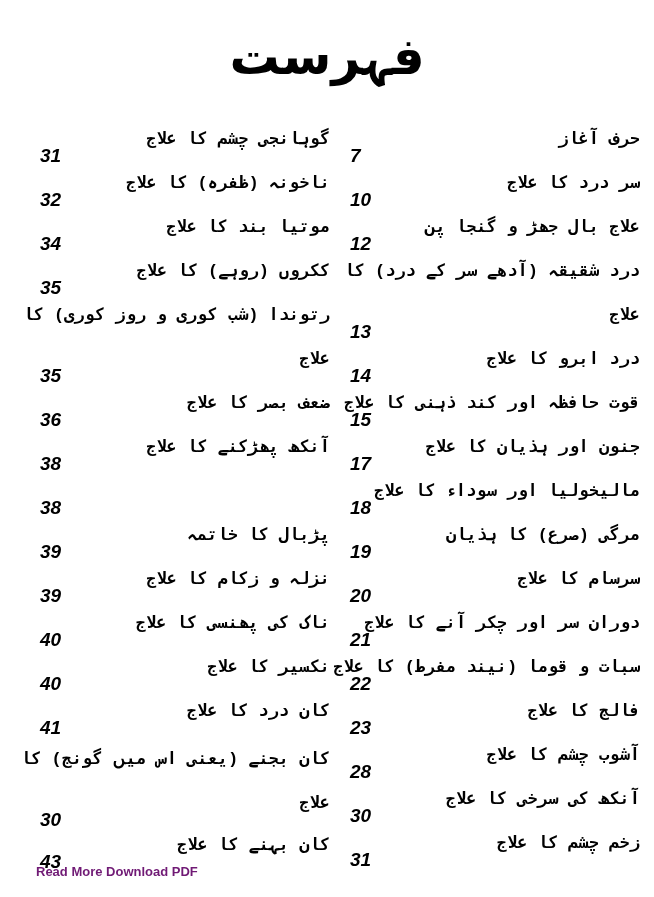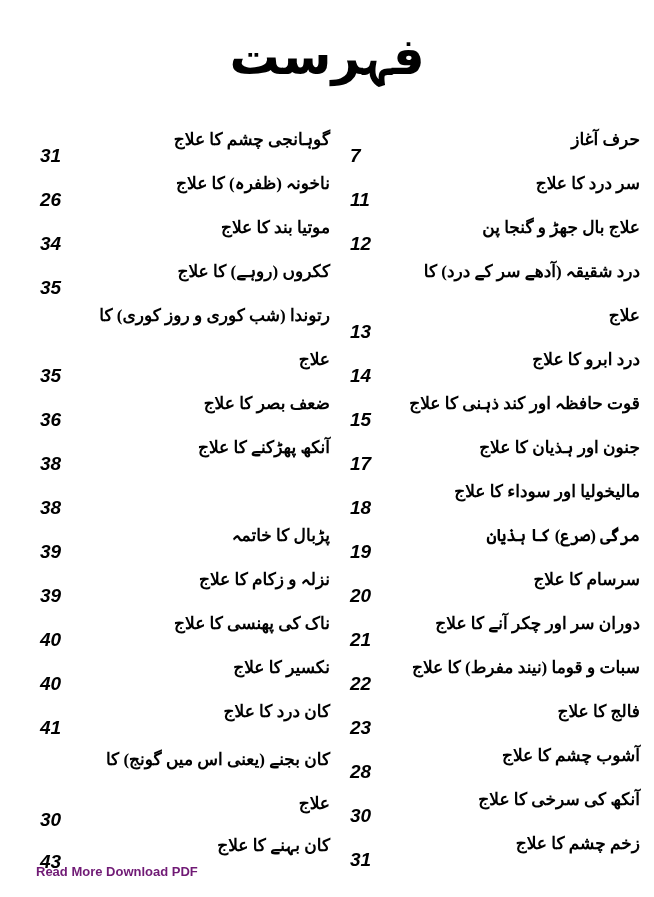--- a/index.html
+++ b/index.html
@@ -42,21 +42,21 @@
     .row .label {
       position: absolute;
       right: 0;
       top: 0;
       direction: rtl;
       text-align: right;
       font-size: 17px;
       font-weight: bold;
       line-height: 40px;
       white-space: nowrap;
-      font-family: Liberation Serif, serif;
+      font-family: Liberation Mono, monospace;
     }
     .row .page {
       position: absolute;
       top: 16px;
       font-family: "Liberation Sans", sans-serif;
       font-weight: bold;
       font-size: 19px;
       line-height: 40px;
       font-style: italic;
     }
@@ -77,21 +77,21 @@
 
 <div class="title">فہرست</div>
 
 <div class="col right">
   <div class="row" style="top:0px">
       <span class="label">حرف آغاز</span>
       <span class="page">7</span>
     </div>
   <div class="row" style="top:44px">
       <span class="label">سر درد کا علاج</span>
-      <span class="page">11</span>
+      <span class="page">10</span>
     </div>
   <div class="row" style="top:88px">
       <span class="label">علاج بال جھڑ و گنجا پن</span>
       <span class="page">12</span>
     </div>
   <div class="row" style="top:132px">
       <span class="label">درد شقیقہ (آدھے سر کے درد) کا</span>
       <span class="page"></span>
     </div>
   <div class="row" style="top:176px">
@@ -148,21 +148,21 @@
     </div>
 </div>
 
 <div class="col left">
   <div class="row" style="top:0px">
       <span class="label">گوہانجی چشم کا علاج</span>
       <span class="page">31</span>
     </div>
   <div class="row" style="top:44px">
       <span class="label">ناخونہ (ظفرہ) کا علاج</span>
-      <span class="page">26</span>
+      <span class="page">32</span>
     </div>
   <div class="row" style="top:88px">
       <span class="label">موتیا بند کا علاج</span>
       <span class="page">34</span>
     </div>
   <div class="row" style="top:132px">
       <span class="label">ککروں (روہے) کا علاج</span>
       <span class="page">35</span>
     </div>
   <div class="row" style="top:176px">

